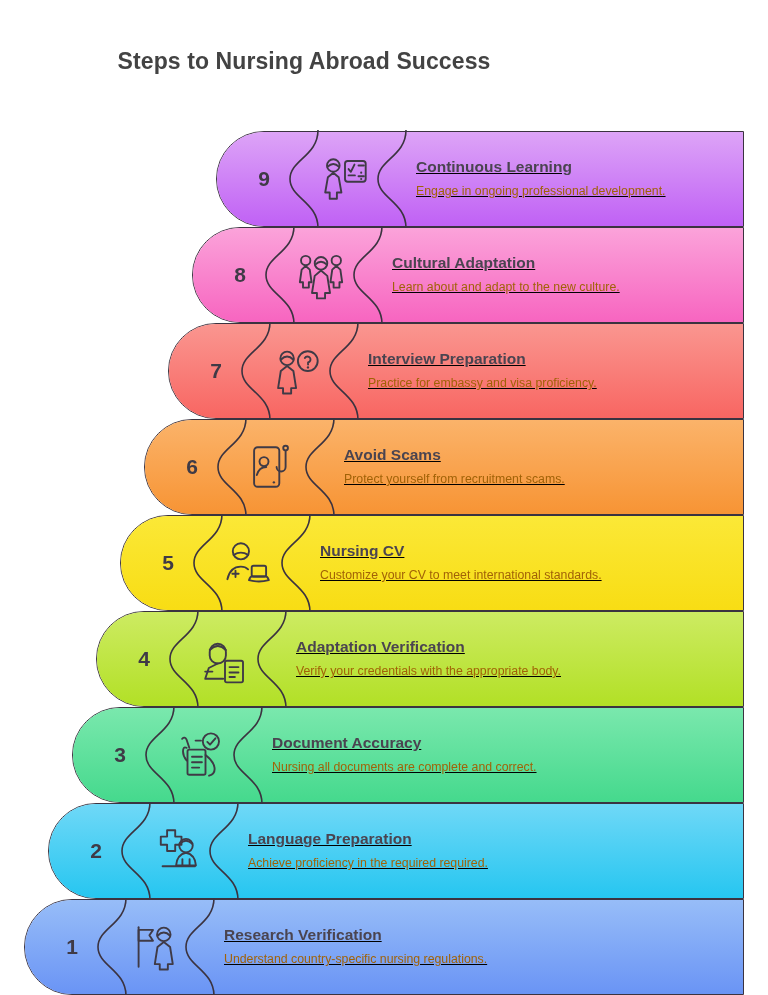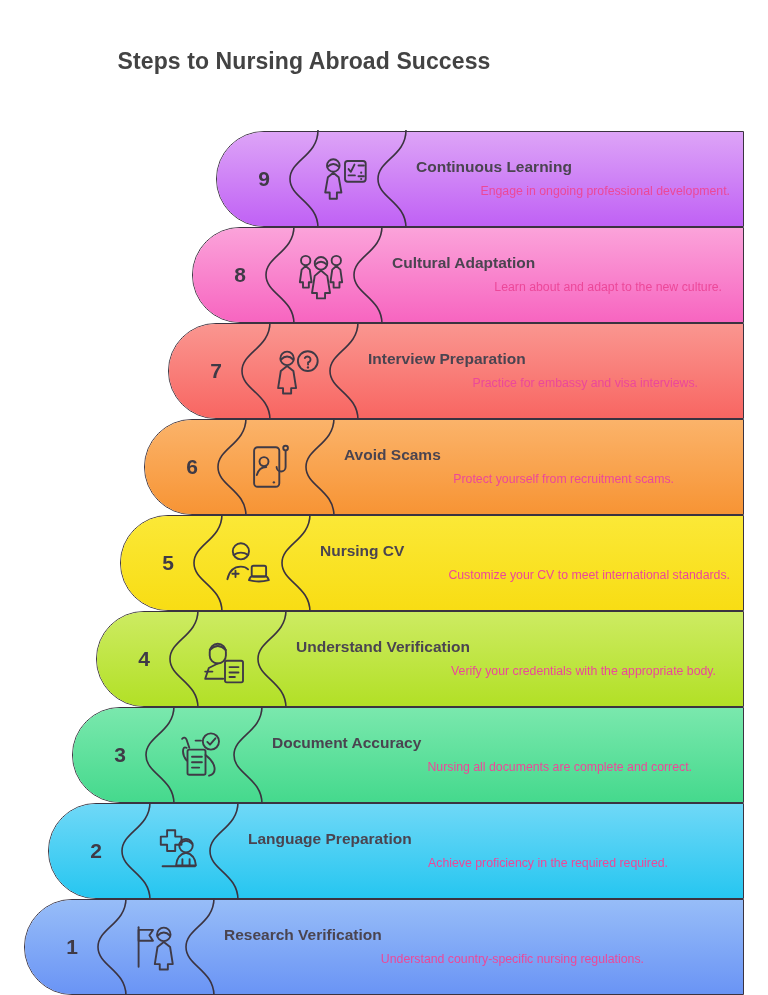--- a/index.html
+++ b/index.html
@@ -113,34 +113,34 @@
   .text-block {
     position: absolute;
     top: 0;
     bottom: 0;
     left: 200px;
     right: 14px;
     display: flex;
     flex-direction: column;
     justify-content: center;
     z-index: 6;
+    text-decoration: underline;
   }
   .step-title {
     font-size: 15.5px;
     font-weight: bold;
     color: #4a4450;
     margin-bottom: 7px;
     line-height: 1.15;
   }
   .step-desc {
     font-size: 12.3px;
-    color: #ec4899;
+    color: #a16207;
     line-height: 1.35;
     max-width: 330px;
-    text-align: right;
   }
   .step-desc.wide { max-width: 420px; }
 </style>
 </head>
 <body>
 
 <div id="page-title">Steps to Nursing Abroad Success</div>
 
 <div id="staircase">
     <div class="step-row" style="left: 216px; top: 131px;">
@@ -225,21 +225,21 @@
       <path d="M12 17.5 Q19 10.5 26 17.5"></path>
       <path d="M19 24.5 L12 30 L9 49 L14.5 49 L14.5 55 L23.5 55 L23.5 49 L29 49 L26 30 Z"></path>
       <circle cx="42" cy="19" r="11"></circle>
       <path d="M38.7 15.5 a3.4 3.4 0 1 1 3.6 5.1 v2.3"></path>
       <circle cx="42.2" cy="26" r="1.3" fill="#3f3a46" stroke="none"></circle>
     </svg>
        </div>
      </div>
      <div class="text-block">
        <div class="step-title">Interview Preparation</div>
-       <div class="step-desc">Practice for embassy and visa interviews.</div>
+       <div class="step-desc">Practice for embassy and visa proficiency.</div>
      </div>
     </div>
     <div class="step-row" style="left: 144px; top: 419px;">
       <div class="bar">
        <div class="bar-fill" style="background:linear-gradient(180deg, #fbb36a 0%, #f79434 100%);"></div>
      </div>
      <div class="num-cap">
        <span class="num-text">6</span>
      </div>
      <div class="icon-panel">
@@ -311,21 +311,21 @@
       <path d="M13 22 a9 9 0 1 1 18 0 v4 a9 9 0 0 1 -18 0 Z"></path>
       <path d="M13 20 q9 -9 18 0"></path>
       <path d="M22 35 L12 40 L8 52 h20"></path>
       <path d="M8 44 h8"></path>
       <rect x="30" y="32" width="20" height="24" rx="2"></rect>
       <path d="M35 39 h10 M35 45 h10 M35 50 h6"></path>
     </svg>
        </div>
      </div>
      <div class="text-block">
-       <div class="step-title">Understand Verification</div>
+       <div class="step-title">Adaptation Verification</div>
        <div class="step-desc wide">Verify your credentials with the appropriate body.</div>
      </div>
     </div>
     <div class="step-row" style="left: 72px; top: 707px;">
       <div class="bar">
        <div class="bar-fill" style="background:linear-gradient(180deg, #7ae8ad 0%, #45d98d 100%);"></div>
      </div>
      <div class="num-cap">
        <span class="num-text">3</span>
      </div>

